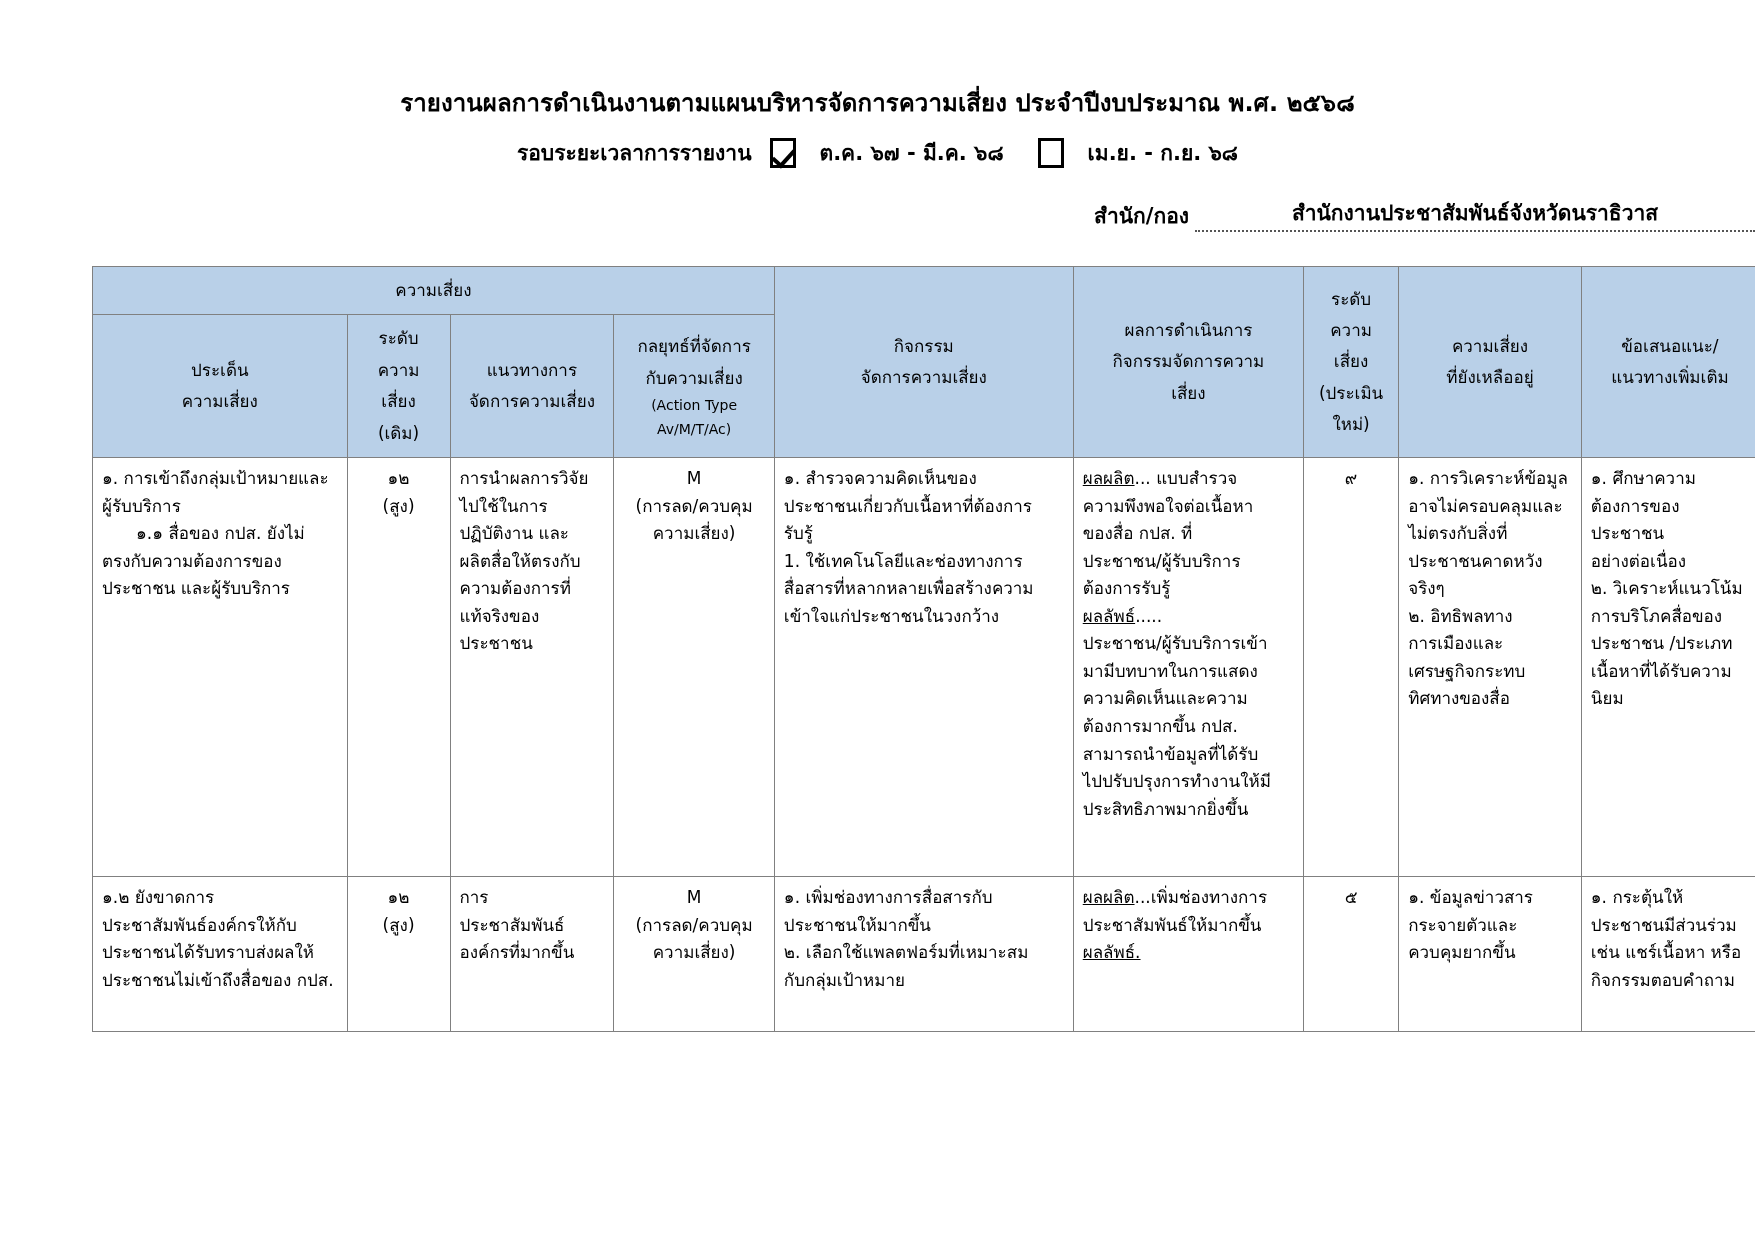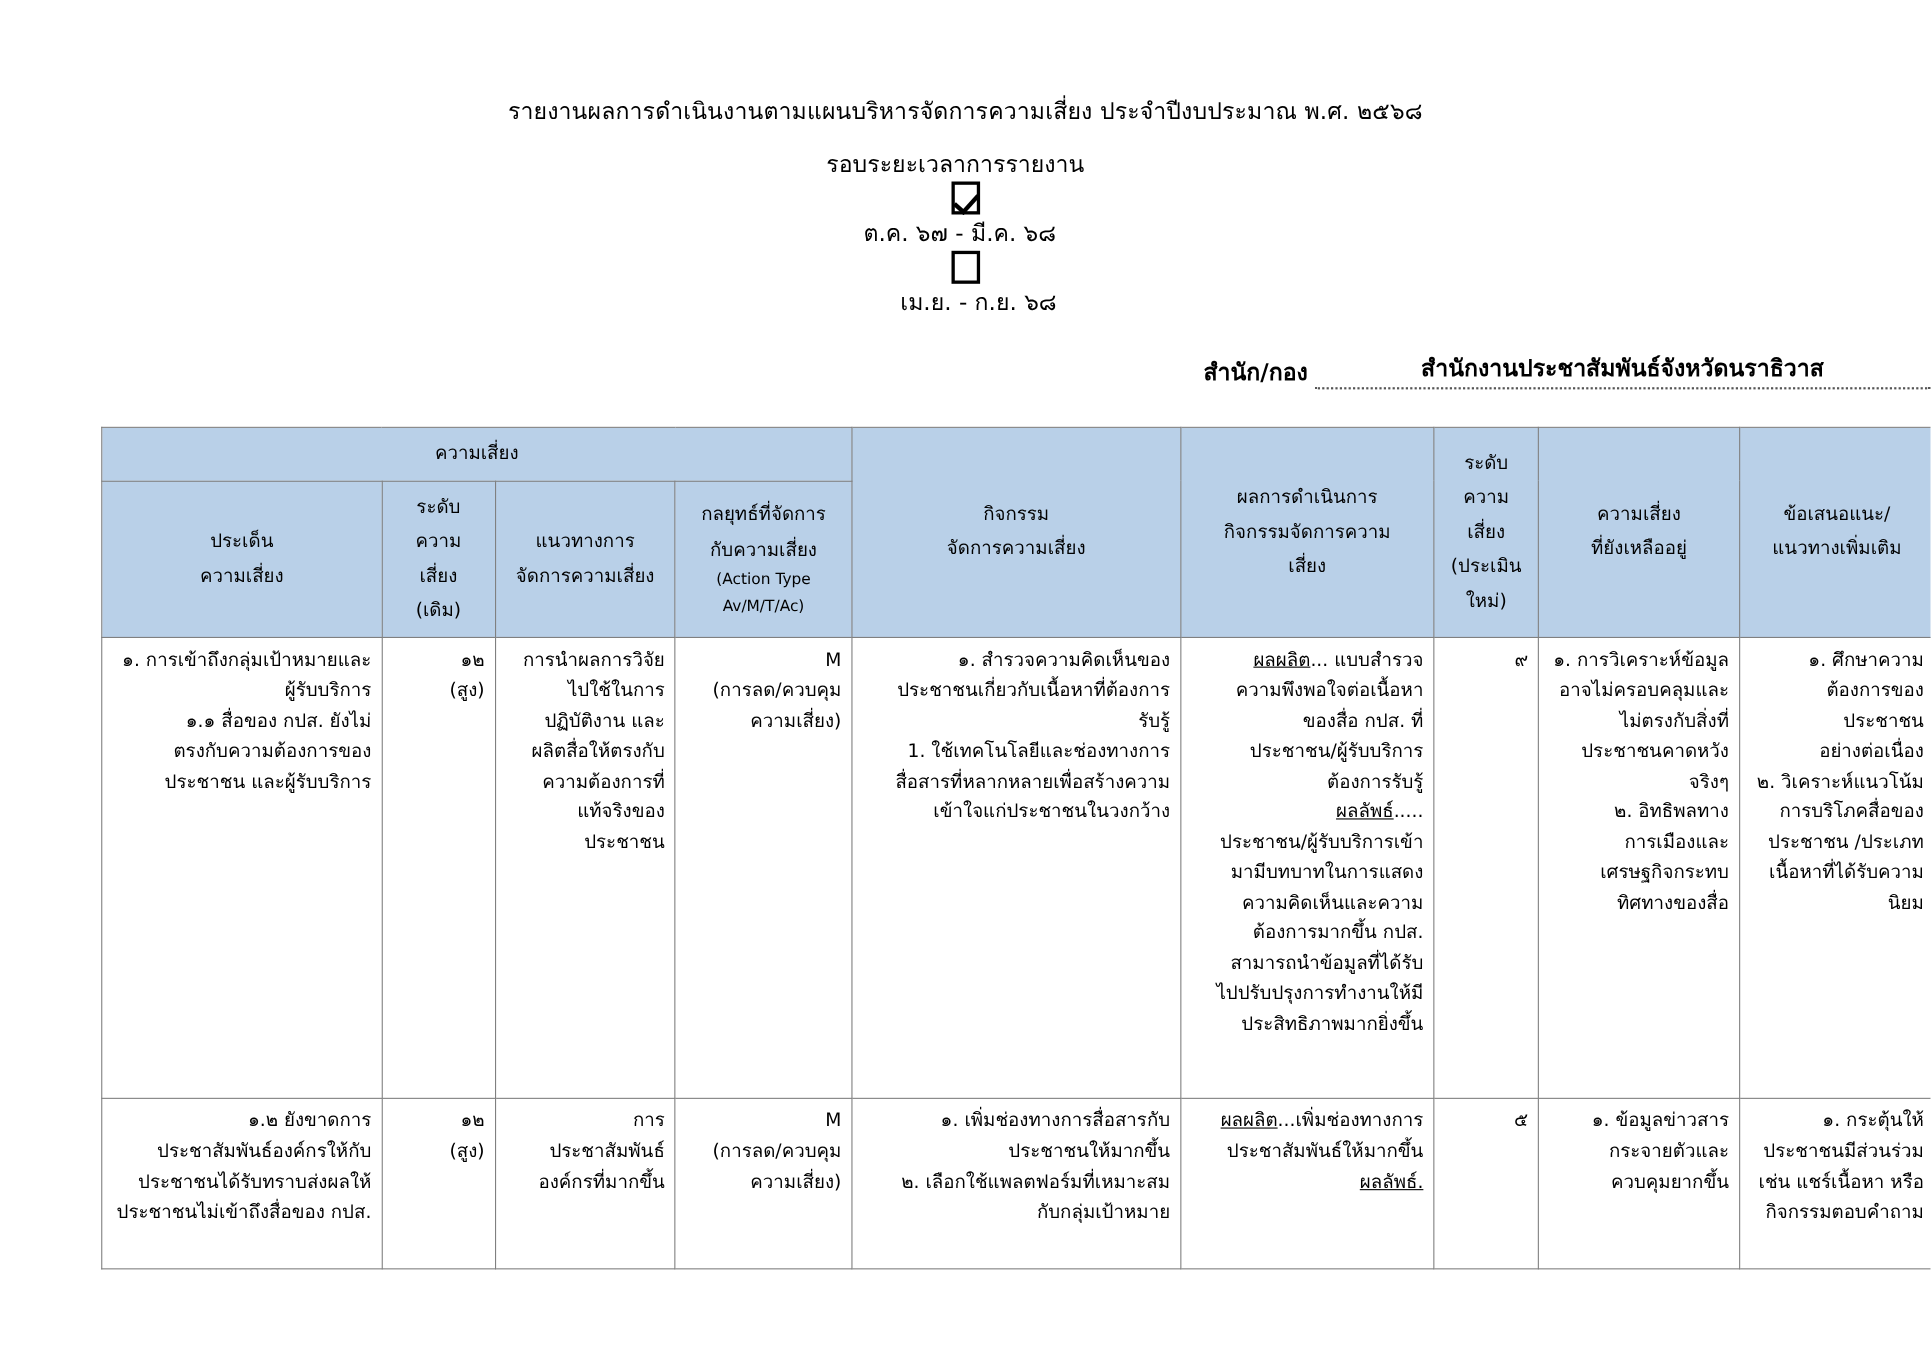--- a/index.html
+++ b/index.html
@@ -23,34 +23,33 @@
     box-sizing: border-box;
     position: relative;
   }
 
   
   .doc-header {
     padding-top: 88px;
     text-align: center;
   }
   .doc-title {
-    font-size: 21px;
-    font-weight: normal;
+    font-size: 24px;
+    font-weight: bold;
     letter-spacing: 0.1px;
     line-height: 1.25;
   }
   .report-period-line {
     margin-top: 18px;
     display: flex;
     justify-content: center;
     align-items: center;
     gap: 0;
     font-size: 21px;
-    font-weight: normal;
-    flex-direction: column;
+    font-weight: bold;
   }
   .rp-label {
     margin-right: 18px;
   }
   .checkbox {
     display: inline-block;
     width: 26px;
     height: 30px;
     border: 3px solid #000;
     position: relative;
@@ -115,21 +114,20 @@
     margin-left: 48px;
   }
   table.risk-table th,
   table.risk-table td {
     border: 1px solid #808080;
     vertical-align: top;
     padding: 7px 9px 7px 9px;
     font-size: 17px;
     line-height: 1.62;
     font-weight: normal;
-    text-align: right;
   }
   table.risk-table thead th {
     background: #b9d0e8;
     text-align: center;
     vertical-align: middle;
     font-weight: normal;
     line-height: 1.85;
     padding: 8px 4px;
   }
   .hdr-sub {

